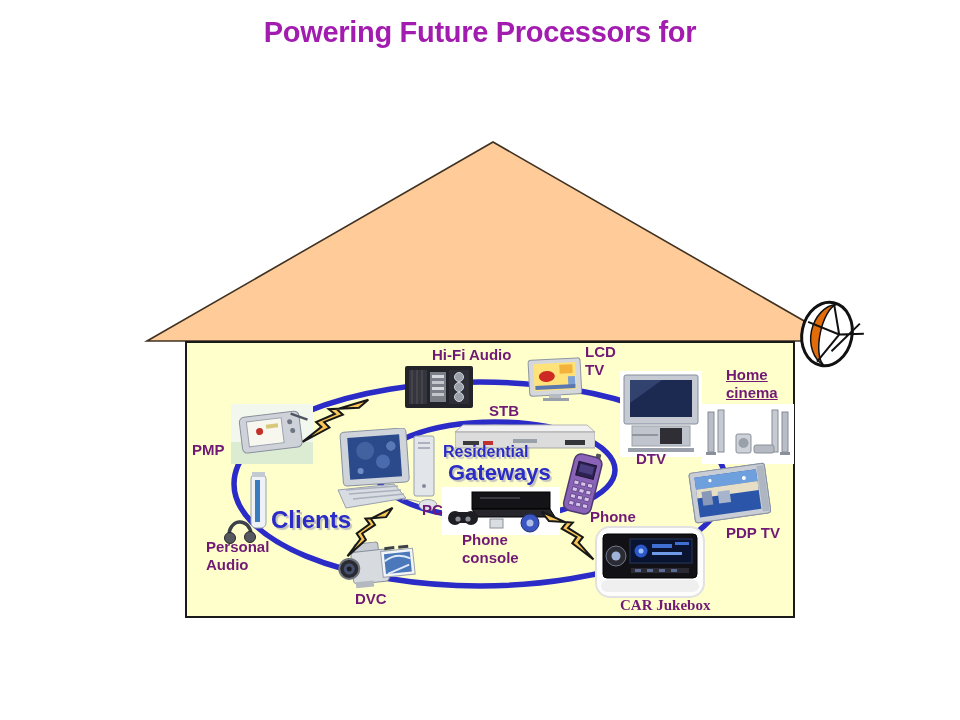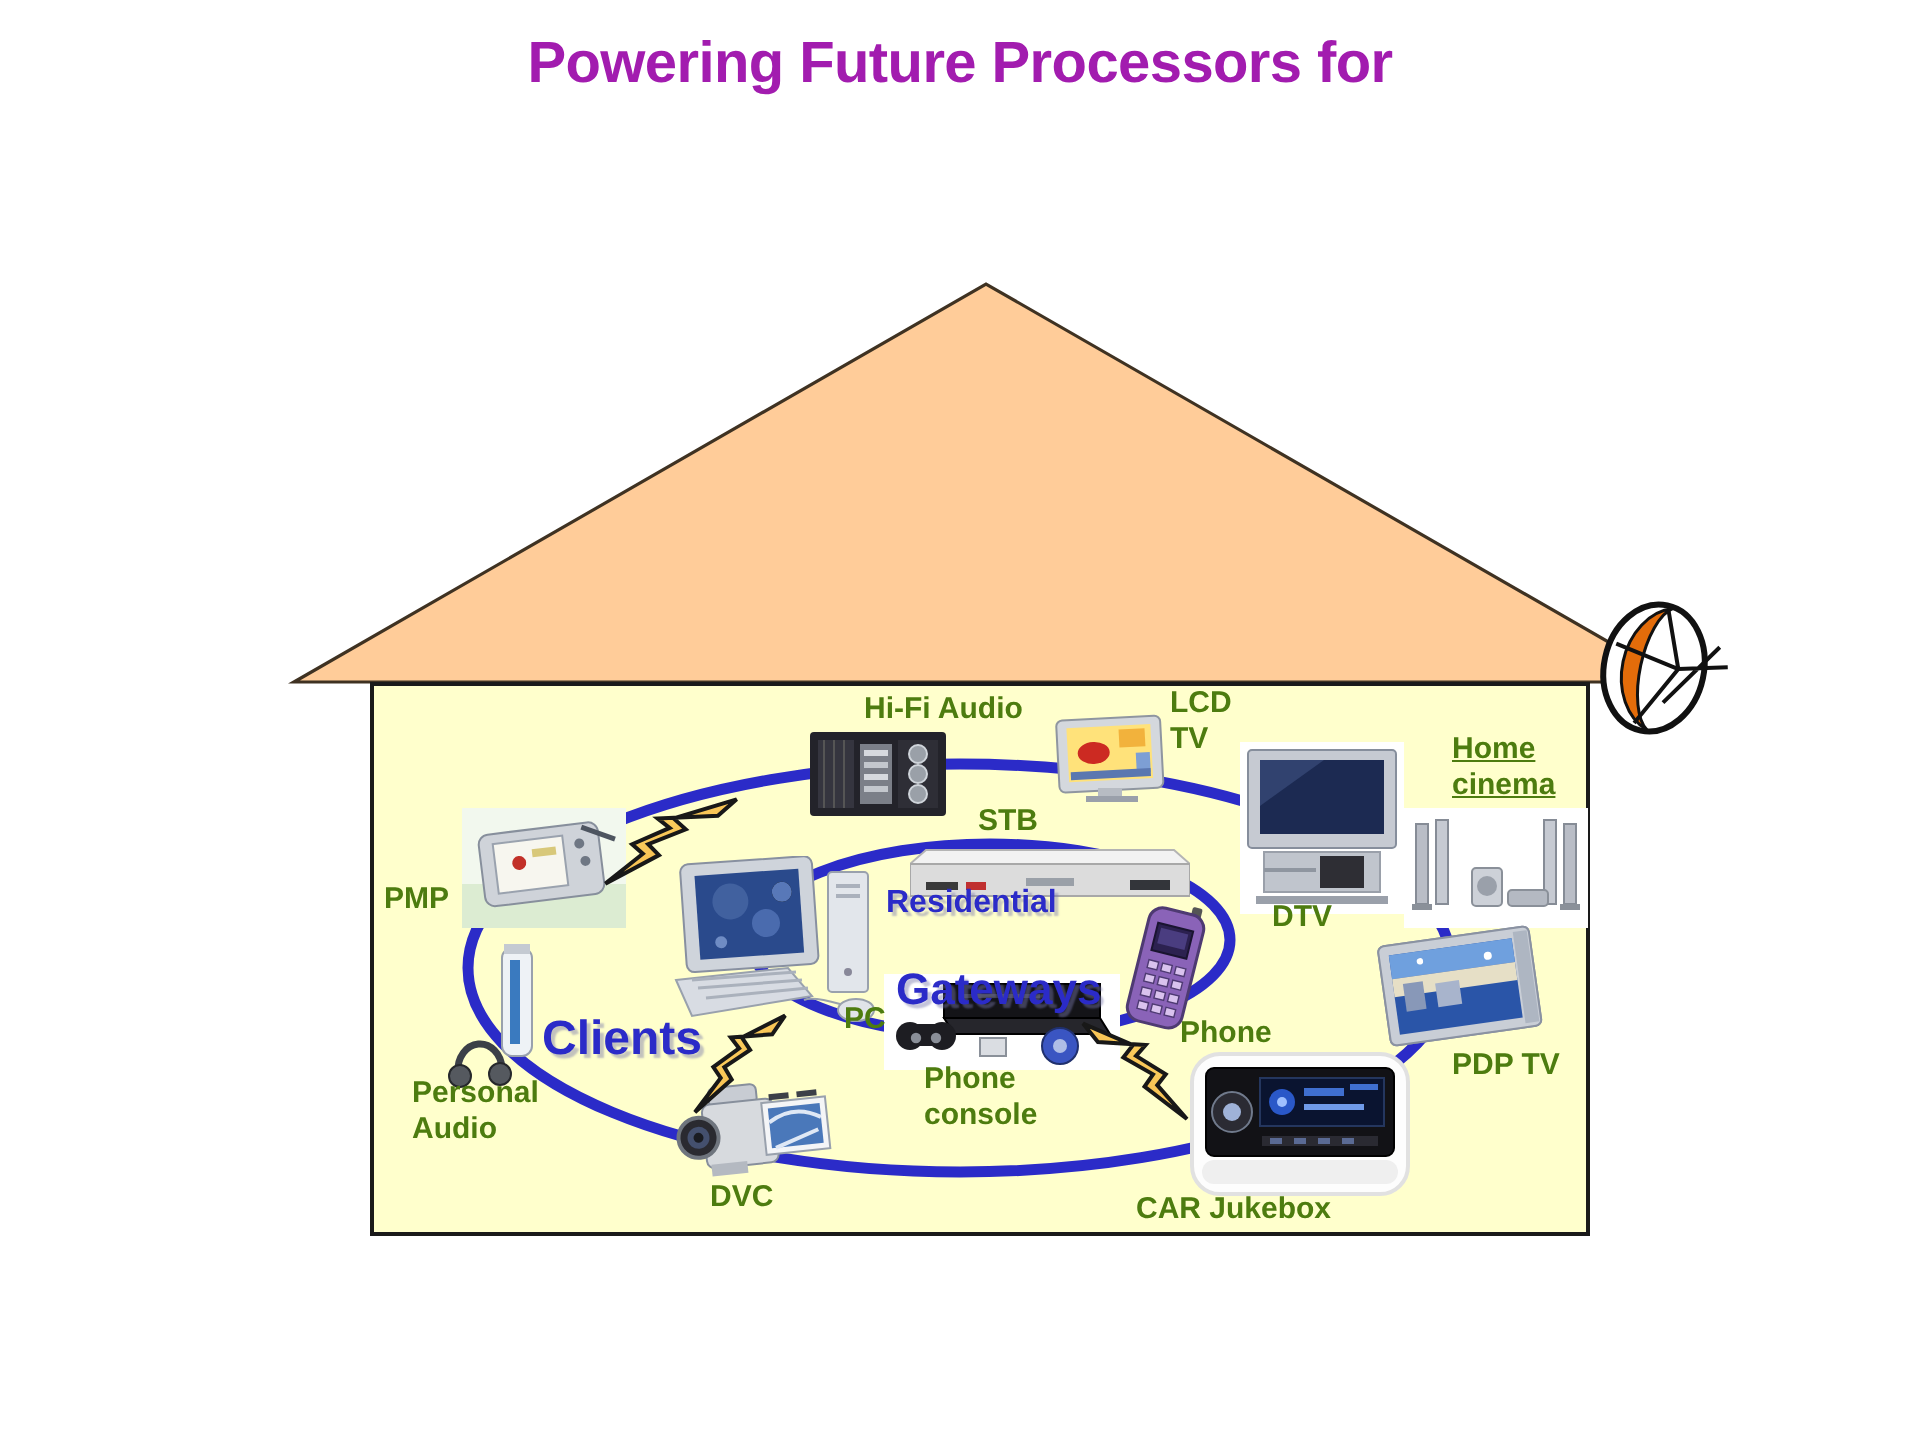--- a/index.html
+++ b/index.html
@@ -6,26 +6,26 @@
   .stage{position:relative;width:960px;height:720px;background:#fff;overflow:hidden;
          font-family:"Liberation Sans",sans-serif;}
   .title{position:absolute;left:0;top:17px;width:100%;text-align:center;
          font-weight:bold;font-size:29px;line-height:30px;color:#a21caf;letter-spacing:-0.3px;}
   .layer{position:absolute;left:0;top:0;width:960px;height:720px;}
   .scene{z-index:1;}
   .dev{position:absolute;z-index:10;}
   .dev svg{display:block;width:100%;height:100%;}
   .bolts{z-index:20;pointer-events:none;}
   .lbl{position:absolute;z-index:30;font-weight:bold;font-size:15px;line-height:18px;
-       color:#4d7c0f;white-space:nowrap;}
+       color:#701a75;white-space:nowrap;}
   .bluelbl{position:absolute;z-index:31;font-weight:bold;color:#2B2BC8;white-space:nowrap;
        text-shadow:2px 2px 1px rgba(120,120,170,0.45);}
   .clients{left:271px;top:506px;font-size:24px;}
   .res1{left:443px;top:443px;font-size:16px;}
-  .res2{left:448px;top:482px;font-size:22px;}
+  .res2{left:448px;top:460px;font-size:22px;}
 </style>
 </head>
 <body>
 
 <div class="stage">
 
   <div class="title">
     <div>Powering Future Processors for</div>
   </div>
 
@@ -293,20 +293,20 @@
   <div class="lbl" style="left:563px;top:508px;margin-left:27px;">Phone</div>
   <div class="lbl" style="left:462px;top:531px;">
     <div>Phone</div>
     <div>console</div>
   </div>
   <div class="lbl" style="left:206px;top:538px;">
     <div>Personal</div>
     <div>Audio</div>
   </div>
   <div class="lbl" style="left:355px;top:590px;">DVC</div>
-  <div class="lbl" style="left:568px;top:596px;">CAR Jukebox</div>
+  <div class="lbl" style="left:620px;top:596px;font-family:Liberation Serif, serif;">CAR Jukebox</div>
   <div class="lbl" style="left:726px;top:524px;">PDP TV</div>
 
   <div class="bluelbl clients">Clients</div>
   <div class="bluelbl res1">Residential</div>
   <div class="bluelbl res2">Gateways</div>
 
 </div>
 
 </body></html>

